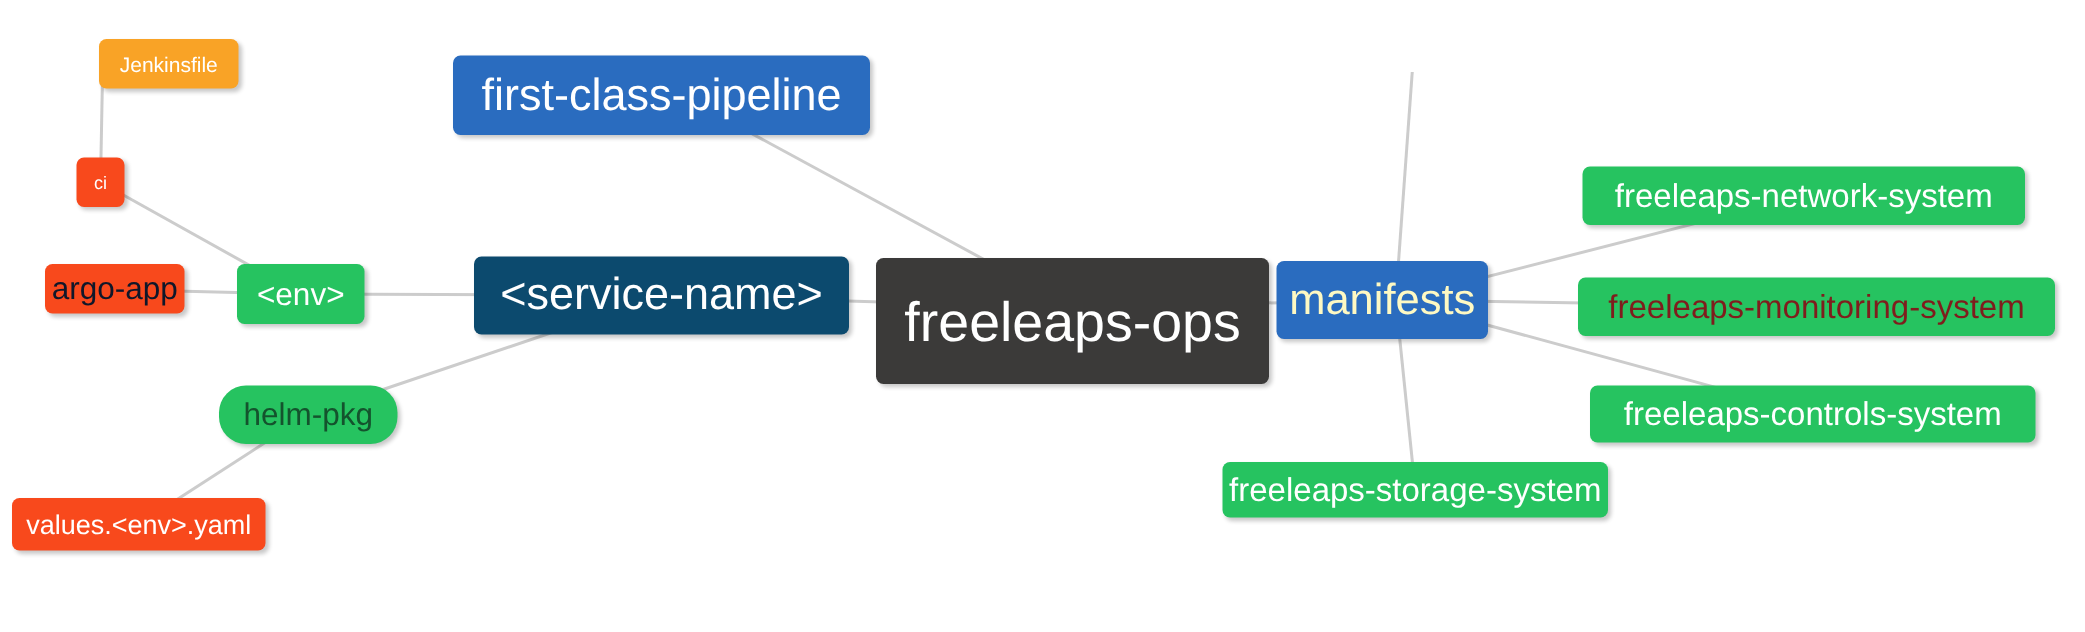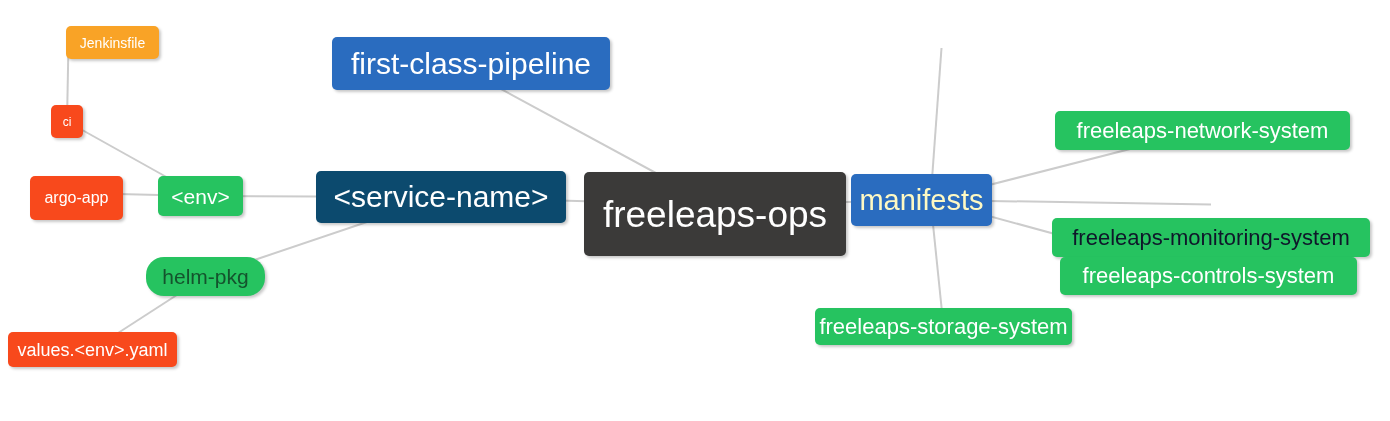--- a/index.html
+++ b/index.html
@@ -40,38 +40,38 @@
       <line x1="930.5" y1="200" x2="1202.5" y2="130.5" stroke="#cccccc" stroke-width="2"></line>
       <line x1="930.5" y1="200" x2="1211" y2="204.5" stroke="#cccccc" stroke-width="2"></line>
       <line x1="930.5" y1="200" x2="1208.5" y2="276" stroke="#cccccc" stroke-width="2"></line>
       <line x1="930.5" y1="200" x2="943.5" y2="326.5" stroke="#cccccc" stroke-width="2"></line>
     </svg>
 
   <div class="node" style="left: 22px; top: 26px; width: 93px; height: 33px; font-size: 14px; background: rgb(249, 163, 38); color: rgb(255, 255, 255); margin-left: 44px;">Jenkinsfile</div>
 
   <div class="node" style="left: 51px; top: 105px; width: 32px; height: 33px; font-size: 12px; background: rgb(248, 73, 28); color: rgb(255, 255, 255);">ci</div>
 
-  <div class="node" style="left: 30px; top: 176px; width: 93px; height: 44px; font-size: 16px; background: rgb(248, 73, 28); color: #ffffff;">argo-app</div>
+  <div class="node" style="left: 30px; top: 176px; width: 93px; height: 33px; font-size: 21px; background: rgb(248, 73, 28); color: #0f172a;">argo-app</div>
 
   <div class="node" style="left: 158px; top: 176px; width: 85px; height: 40px; font-size: 21px; background: rgb(38, 195, 96); color: rgb(255, 255, 255);">&lt;env&gt;</div>
 
   <div class="node" style="left: 146px; top: 257px; width: 119px; height: 39px; font-size: 21px; background: rgb(38, 195, 96); color: #14532d; border-radius: 18px;">helm-pkg</div>
 
   <div class="node" style="left: 8px; top: 332px; width: 169px; height: 35px; font-size: 18px; background: rgb(248, 73, 28); color: rgb(255, 255, 255);">values.&lt;env&gt;.yaml</div>
 
-  <div class="node" style="left: 332px; top: 37px; width: 278px; height: 53px; font-size: 30px; background: rgb(42, 108, 191); color: rgb(255, 255, 255);">first-class-pipeline</div>
+  <div class="node" style="left: 302px; top: 37px; width: 278px; height: 53px; font-size: 30px; background: rgb(42, 108, 191); color: rgb(255, 255, 255);">first-class-pipeline</div>
 
   <div class="node" style="left: 316px; top: 171px; width: 250px; height: 52px; font-size: 30px; background: #0c4a6e; color: rgb(255, 255, 255);">&lt;service-name&gt;</div>
 
   <div class="node" style="left: 584px; top: 172px; width: 262px; height: 84px; font-size: 37px; background: rgb(59, 58, 57); color: rgb(255, 255, 255);">freeleaps-ops</div>
 
   <div class="node" style="left: 851px; top: 174px; width: 141px; height: 52px; font-size: 29px; background: rgb(42, 108, 191); color: #fef9c3; text-align: center;">manifests</div>
 
 
   <div class="node" style="left: 1055px; top: 111px; width: 295px; height: 39px; font-size: 22px; background: rgb(38, 195, 96); color: rgb(255, 255, 255);">freeleaps-network-system</div>
 
-  <div class="node" style="left: 1052px; top: 185px; width: 318px; height: 39px; font-size: 22px; background: rgb(38, 195, 96); color: #0f172a; margin-top: 33px;">freeleaps-monitoring-system</div>
+  <div class="node" style="left: 1052px; top: 185px; width: 318px; height: 39px; font-size: 22px; background: rgb(38, 195, 96); color: #7f1d1d;">freeleaps-monitoring-system</div>
 
   <div class="node" style="left: 1060px; top: 257px; width: 297px; height: 38px; font-size: 22px; background: rgb(38, 195, 96); color: rgb(255, 255, 255);">freeleaps-controls-system</div>
 
   <div class="node" style="left: 815px; top: 308px; width: 257px; height: 37px; font-size: 22px; background: rgb(38, 195, 96); color: rgb(255, 255, 255);">freeleaps-storage-system</div>
 
 </div>
 
 </body></html>

